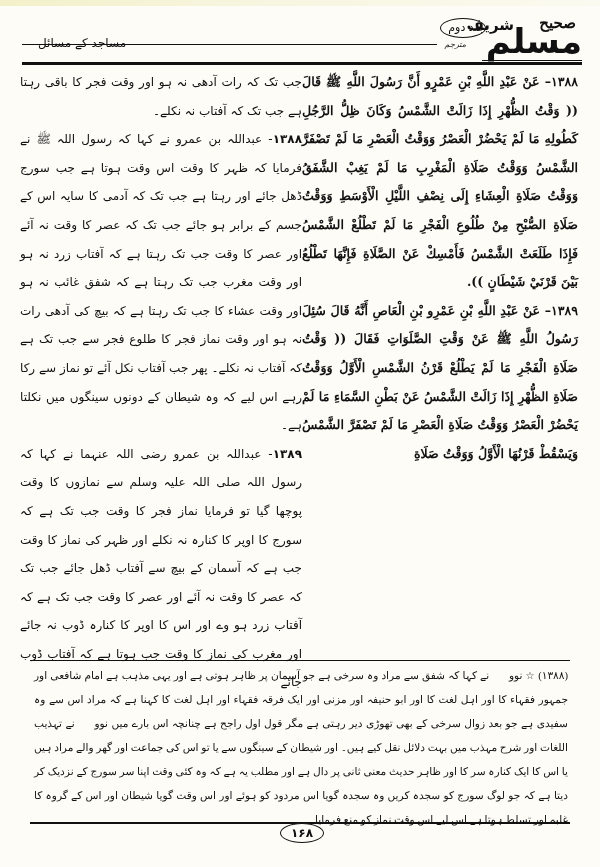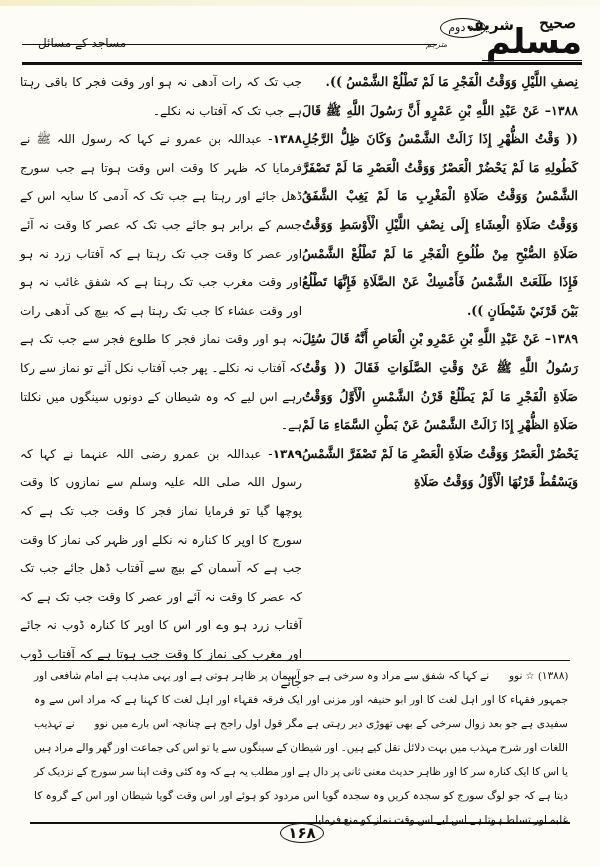--- a/index.html
+++ b/index.html
@@ -27,22 +27,22 @@
   }
   .brand-sharif {
     position: absolute; right: 68px; top: 2px; font-size: 15px; font-weight: bold; direction: rtl;
   }
   .volume-badge {
     position: absolute; right: 96px; top: 4px; width: 44px; height: 18px;
     border: 1px solid #111; border-radius: 50%;
     font-size: 11px; text-align: right; line-height: 18px; direction: rtl;
   }
   .translator-mark {
-    position: absolute; right: 96px; top: 26px; width: 60px; height: 18px;
-    font-size: 8px; direction: rtl; text-align: left; color: #222;
+    position: absolute; right: 116px; top: 26px; width: 60px; height: 18px;
+    font-size: 8px; direction: rtl; text-align: right; color: #222;
     font-style: italic;
   }
   .chapter-title {
     position: absolute; left: 16px; top: 22px; font-size: 12px; direction: rtl;
     font-family: "DejaVu Sans", sans-serif;
   }
   .head-rule-thin {
     position: absolute; left: 0; top: 30px; width: 415px; border-top: 1px solid #111;
   }
   .head-rule-right {
@@ -78,21 +78,21 @@
     direction: rtl; text-align: justify;
     font-family: Liberation Serif, serif; font-size: 10.6px; line-height: 24px;
   }
   .footnote .star { font-size: 10px; }
   .fn-rule-bottom {
     position: absolute; left: 30px; top: 822px; width: 540px; border-top: 2px solid #111;
   }
   .page-number {
     position: absolute; left: 280px; top: 823px; width: 42px; height: 18px;
     border: 1.5px solid #111; border-radius: 50%; background: #fdfcf7;
-    font-size: 15px; font-weight: bold; text-align: center; line-height: 18px;
+    font-size: 12px; font-weight: bold; text-align: center; line-height: 18px;
   }
 </style>
 </head>
 <body>
 
 <div class="topband"></div>
 
 <div class="header">
   <div class="brand">
     <span class="brand-sahih">صحیح</span>
@@ -101,23 +101,20 @@
   </div>
   <div class="volume-badge">جلد دوم</div>
   <div class="translator-mark">مترجم</div>
   <div class="chapter-title">مساجد کے مسائل</div>
   <div class="head-rule-thin"></div>
   <div class="head-rule-right"></div>
   <div class="head-rule-thick"></div>
 </div>
 
 <div class="col col-arabic">
-  <p class="para">
-    <span class="num"></span><span>نِصفِ اللَّيْلِ وَوَقْتُ الْفَجْرِ مَا لَمْ تَطْلُعْ الشَّمْسُ )).</span>
-  </p>
   <p class="para">
     <span class="num">١٣٨٨</span><span>– عَنْ عَبْدِ اللَّهِ بْنِ عَمْرٍو أَنَّ رَسُولَ اللَّهِ ﷺ قَالَ (( وَقْتُ الظُّهْرِ إِذَا زَالَتْ الشَّمْسُ وَكَانَ ظِلُّ الرَّجُلِ كَطُولِهِ مَا لَمْ يَحْضُرْ الْعَصْرُ وَوَقْتُ الْعَصْرِ مَا لَمْ تَصْفَرَّ الشَّمْسُ وَوَقْتُ صَلَاةِ الْمَغْرِبِ مَا لَمْ يَغِبْ الشَّفَقُ وَوَقْتُ صَلَاةِ الْعِشَاءِ إِلَى نِصْفِ اللَّيْلِ الْأَوْسَطِ وَوَقْتُ صَلَاةِ الصُّبْحِ مِنْ طُلُوعِ الْفَجْرِ مَا لَمْ تَطْلُعْ الشَّمْسُ فَإِذَا طَلَعَتْ الشَّمْسُ فَأَمْسِكْ عَنْ الصَّلَاةِ فَإِنَّهَا تَطْلُعُ بَيْنَ قَرْنَيْ شَيْطَانٍ )).</span>
   </p>
   <p class="para">
     <span class="num">١٣٨٩</span><span>– عَنْ عَبْدِ اللَّهِ بْنِ عَمْرِو بْنِ الْعَاصِ أَنَّهُ قَالَ سُئِلَ رَسُولُ اللَّهِ ﷺ عَنْ وَقْتِ الصَّلَوَاتِ فَقَالَ (( وَقْتُ صَلَاةِ الْفَجْرِ مَا لَمْ يَطْلُعْ قَرْنُ الشَّمْسِ الْأَوَّلُ وَوَقْتُ صَلَاةِ الظُّهْرِ إِذَا زَالَتْ الشَّمْسُ عَنْ بَطْنِ السَّمَاءِ مَا لَمْ يَحْضُرْ الْعَصْرُ وَوَقْتُ صَلَاةِ الْعَصْرِ مَا لَمْ تَصْفَرَّ الشَّمْسُ وَيَسْقُطْ قَرْنُهَا الْأَوَّلُ وَوَقْتُ صَلَاةِ</span>
   </p>
 </div>
 
 <div class="col col-urdu">
   <p class="para">

